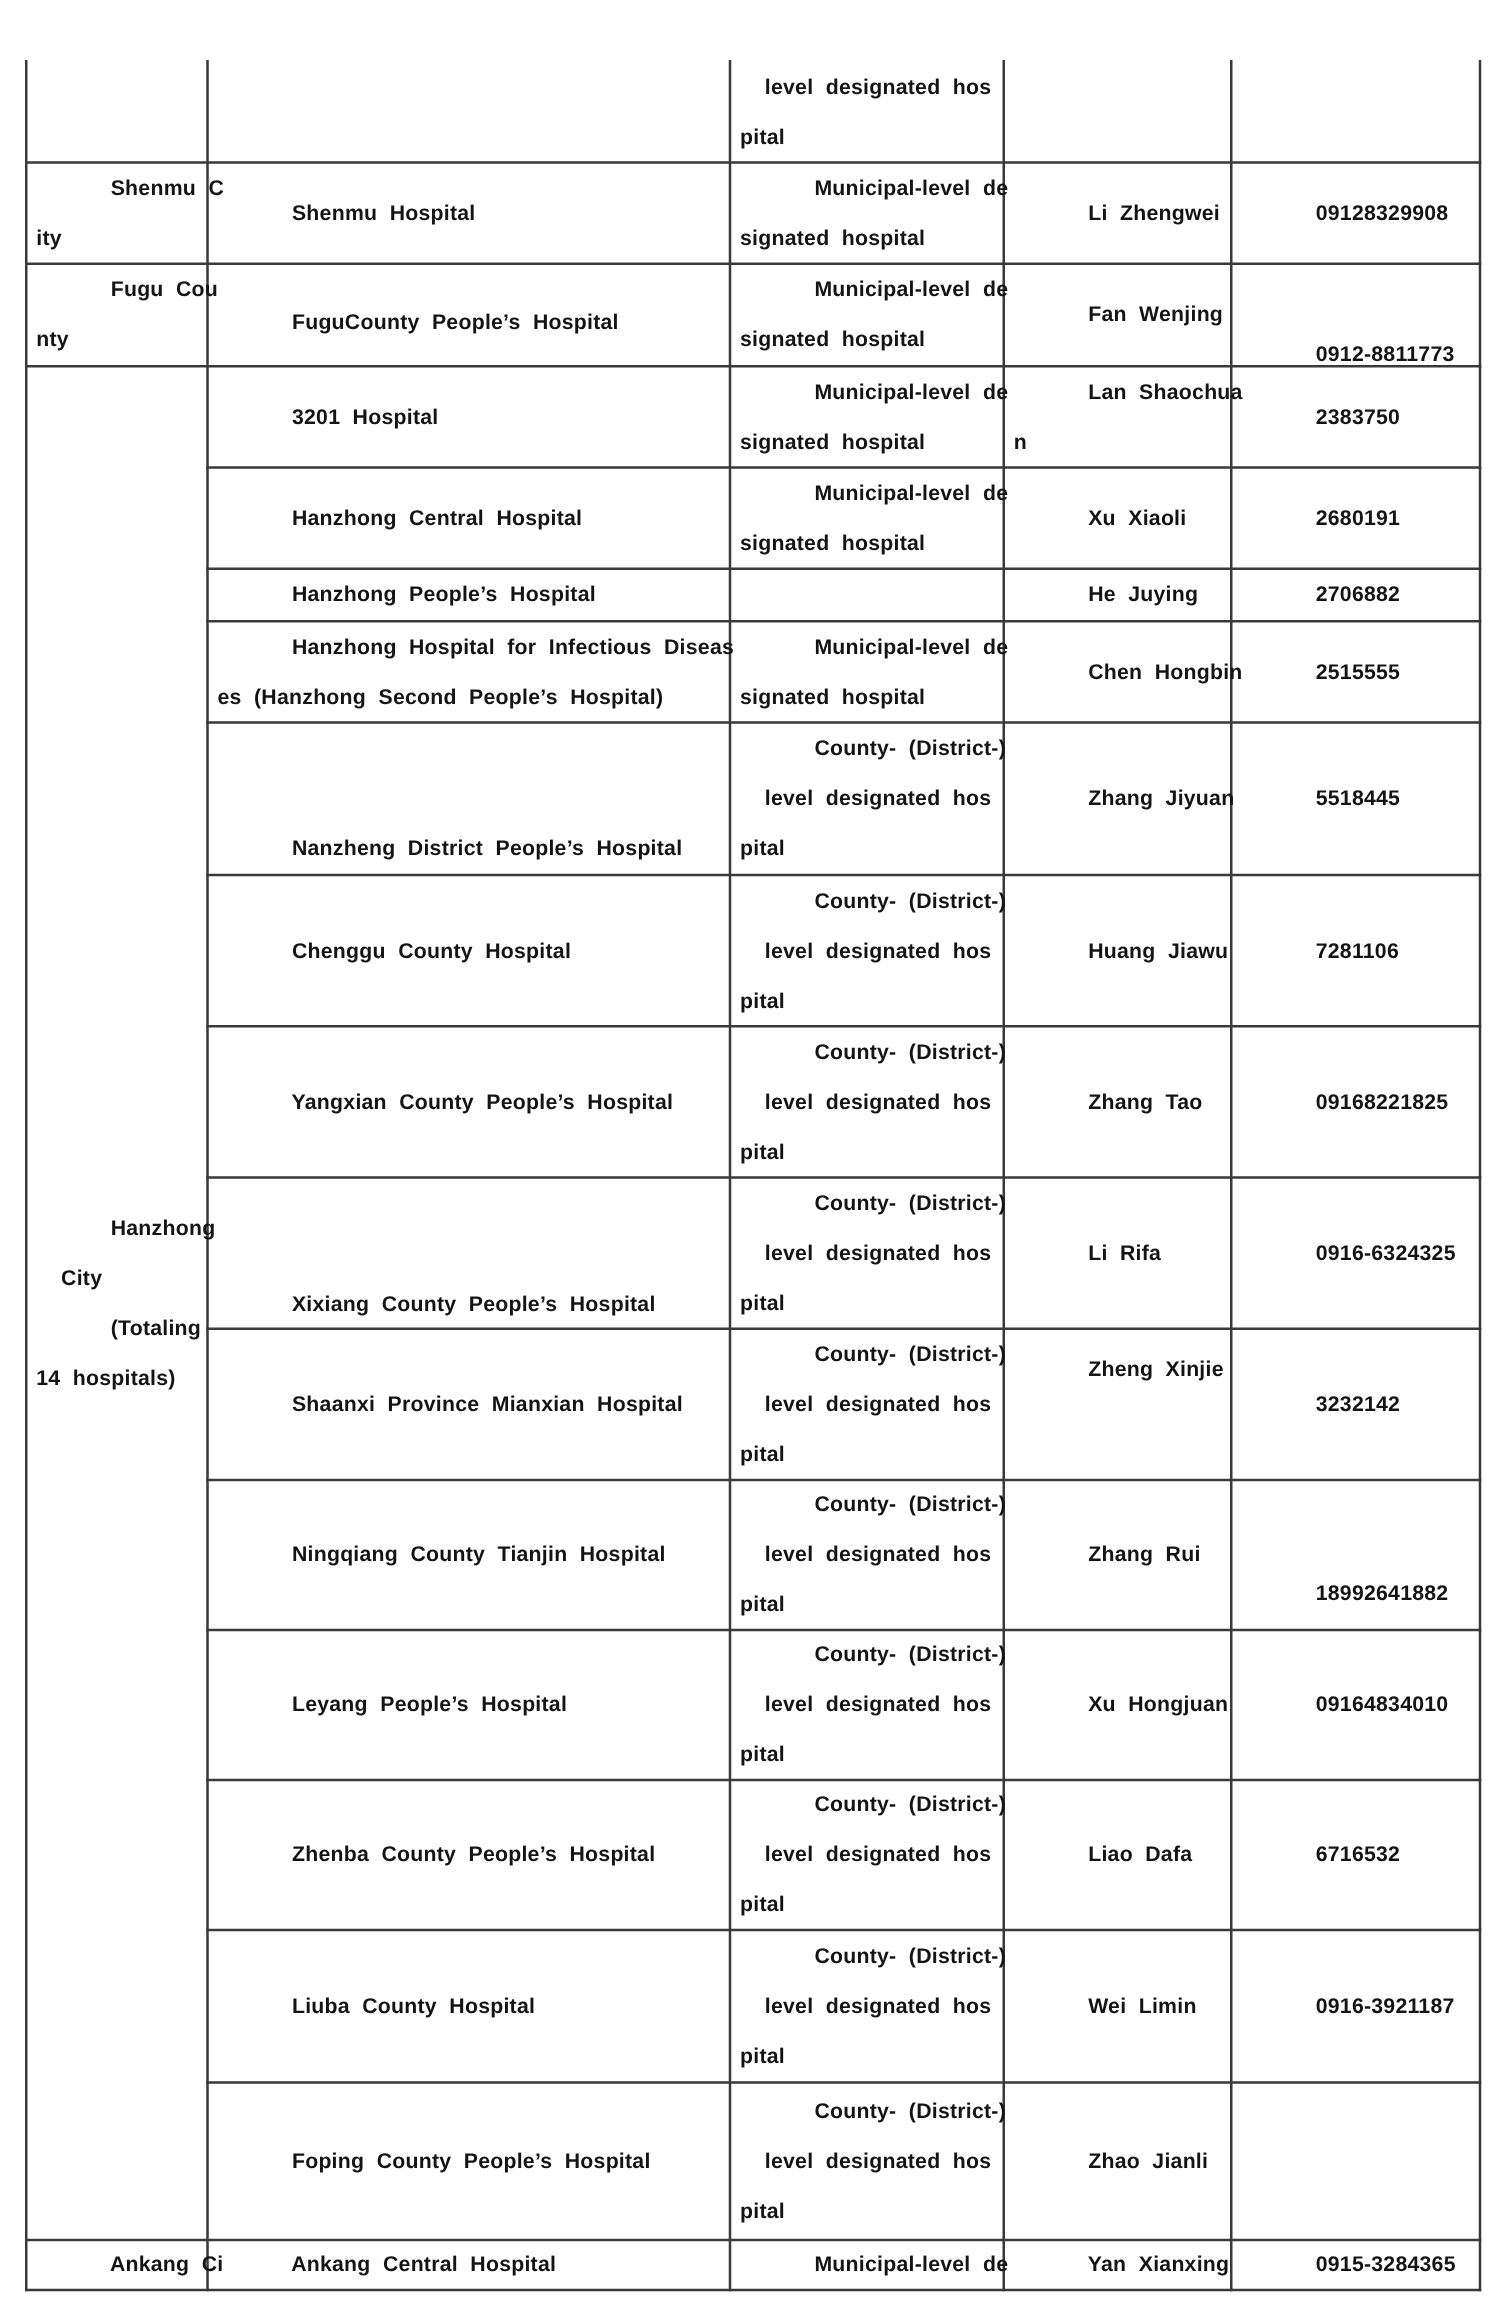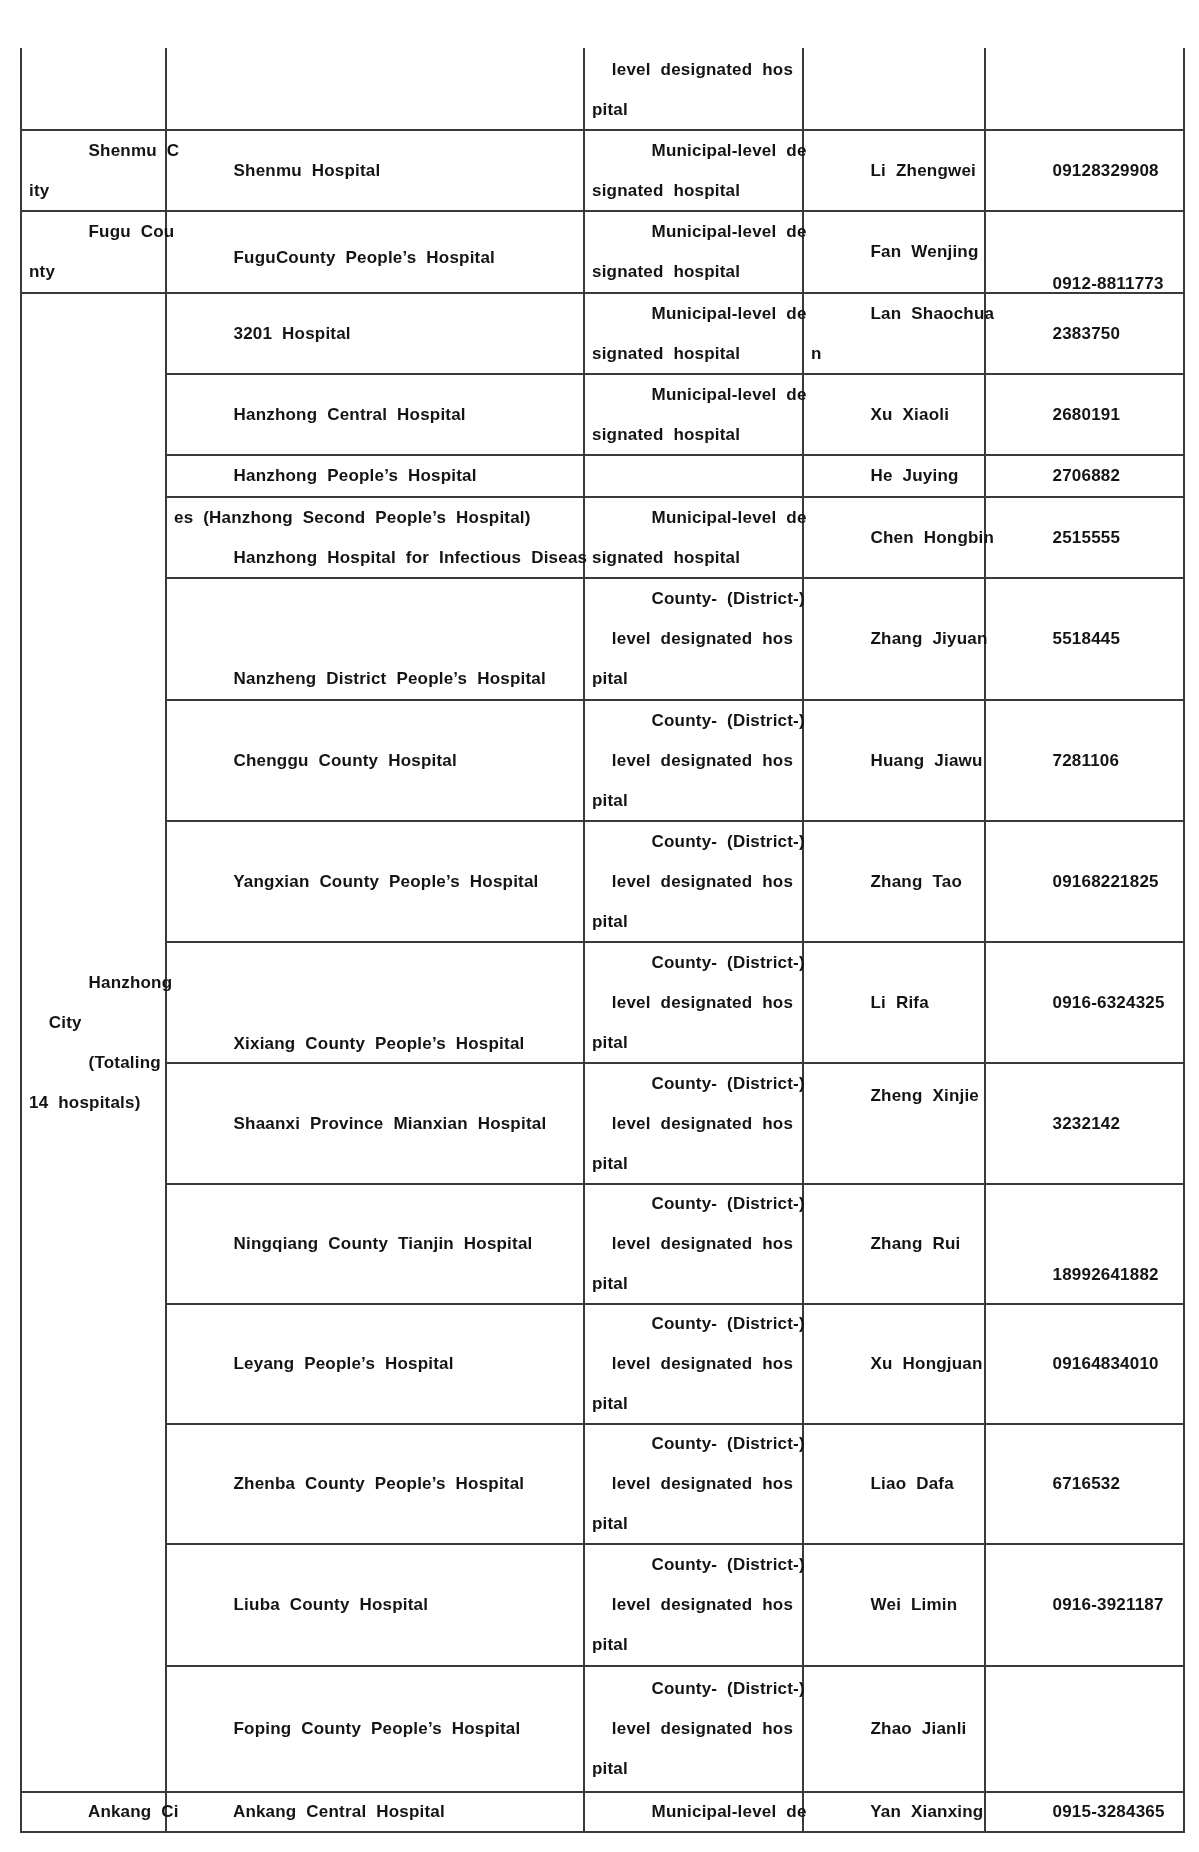--- a/index.html
+++ b/index.html
@@ -114,22 +114,22 @@
       <span class="ln">      Hanzhong People’s Hospital</span>
     </div>
     <div class="cell" style="left: 585px; top: 456px; width: 217px; height: 40px;"></div>
     <div class="cell" style="left: 804px; top: 456px; width: 180px; height: 40px;">
       <span class="ln">      He Juying</span>
     </div>
     <div class="cell" style="left: 986px; top: 456px; width: 197px; height: 40px;">
       <span class="ln">      2706882</span>
     </div>
     <div class="cell" style="left: 167px; top: 498px; width: 416px; height: 79px;">
+      <span class="ln">      Hanzhong Hospital for Infectious Diseas</span>
       <span class="ln">es (Hanzhong Second People’s Hospital)</span>
-      <span class="ln">      Hanzhong Hospital for Infectious Diseas</span>
     </div>
     <div class="cell" style="left: 585px; top: 498px; width: 217px; height: 79px;">
       <span class="ln">      Municipal-level de</span>
       <span class="ln">signated hospital</span>
     </div>
     <div class="cell" style="left: 804px; top: 498px; width: 180px; height: 79px;">
       <span class="ln">      Chen Hongbin</span>
     </div>
     <div class="cell" style="left: 986px; top: 498px; width: 197px; height: 79px;">
       <span class="ln">      2515555</span>

